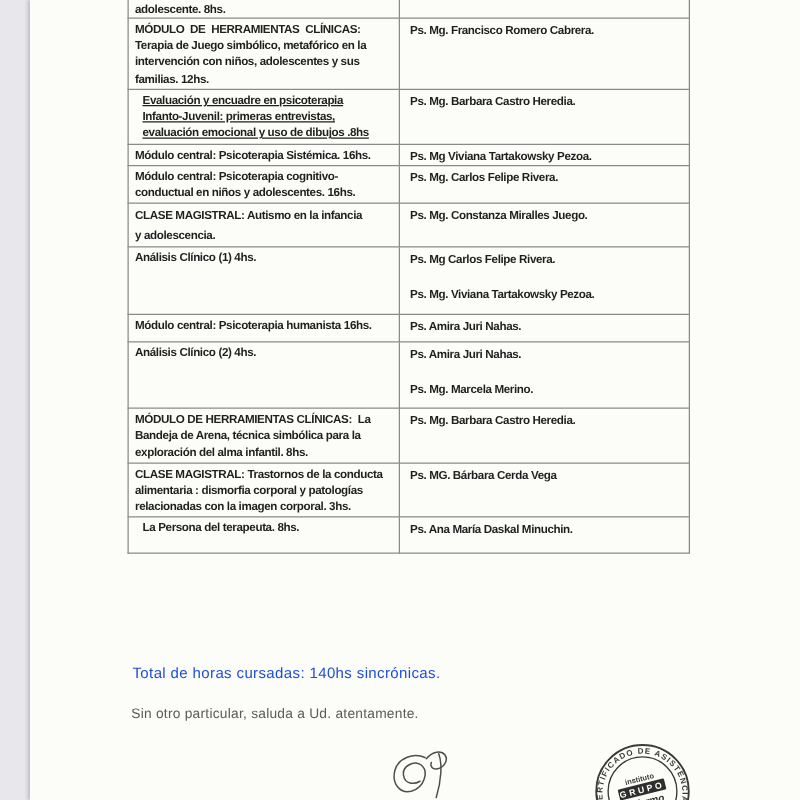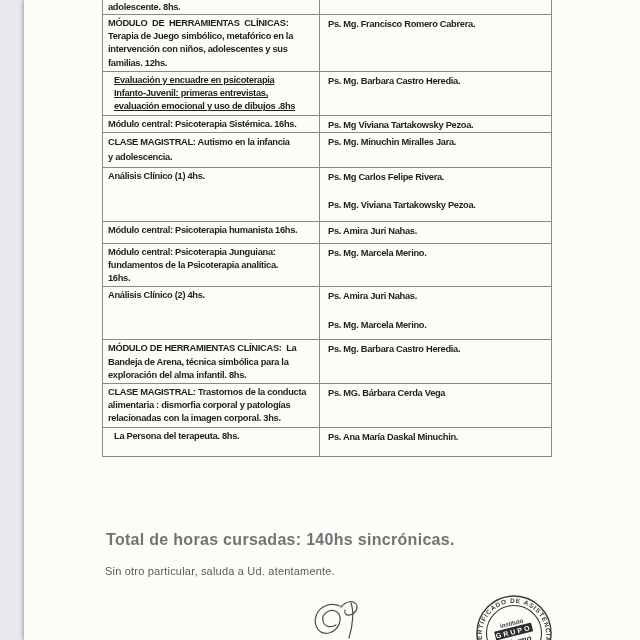--- a/index.html
+++ b/index.html
@@ -56,22 +56,22 @@
   }
   td.cl.indent{padding-left:11px;}
   td.cr{
     width:232px;
     padding:3px 4px 0 8px;
   }
   .cr .name{white-space:nowrap;}
   .cr .name.gap{margin-top:15px;}
   .total{
     position:absolute; left:82px; top:531px;
-    font-size:16px; font-weight:bold; letter-spacing:.3px;
-    color:#737373;
+    font-size:12px; font-weight:normal; letter-spacing:.3px;
+    color:#1d4ed8;
   }
   .closing{
     position:absolute; left:81px; top:565px;
     font-size:11px; font-weight:normal; letter-spacing:.2px;
     color:var(--muted);
   }
   .signature{position:absolute; left:283px; top:597px;}
   .stamp{position:absolute; left:449px; top:592px;}
 </style>
 </head>
@@ -102,45 +102,44 @@
             <div class="name">Ps. Mg. Barbara Castro Heredia.</div>
           </td>
         </tr>
         <tr>
           <td class="cl" style="height: 17px;">Módulo central: Psicoterapia Sistémica. 16hs.</td>
           <td class="cr">
             <div class="name">Ps. Mg Viviana Tartakowsky Pezoa.</div>
           </td>
         </tr>
         <tr>
+          <td class="cl" style="height: 27px;">Módulo central: Psicoterapia cognitivo-
+conductual en niños y adolescentes. 16hs.</td>
+          <td class="cr">
+            <div class="name">Ps. Mg. Carlos Felipe Rivera.</div>
+          </td>
+        </tr>
+        <tr>
           <td class="cl" style="height: 33px; line-height: 15.5px;">CLASE MAGISTRAL: Autismo en la infancia
 y adolescencia.</td>
           <td class="cr">
-            <div class="name">Ps. Mg. Minuchin Miralles Jara.</div>
+            <div class="name">Ps. Mg. Constanza Miralles Juego.</div>
           </td>
         </tr>
         <tr>
           <td class="cl" style="height: 54px;">Análisis Clínico (1) 4hs.</td>
           <td class="cr">
             <div class="name">Ps. Mg Carlos Felipe Rivera.</div>
             <div class="name gap">Ps. Mg. Viviana Tartakowsky Pezoa.</div>
           </td>
         </tr>
         <tr>
           <td class="cl" style="height: 22px;">Módulo central: Psicoterapia humanista 16hs.</td>
           <td class="cr">
             <div class="name">Ps. Amira Juri Nahas.</div>
-          </td>
-        </tr>
-        <tr>
-          <td class="cl" style="height: 43px;">Módulo central: Psicoterapia Junguiana:
-fundamentos de la Psicoterapia analítica.
-16hs.</td>
-          <td class="cr">
-            <div class="name">Ps. Mg. Marcela Merino.</div>
           </td>
         </tr>
         <tr>
           <td class="cl" style="height: 53px;">Análisis Clínico (2) 4hs.</td>
           <td class="cr">
             <div class="name">Ps. Amira Juri Nahas.</div>
             <div class="name gap">Ps. Mg. Marcela Merino.</div>
           </td>
         </tr>
         <tr>

